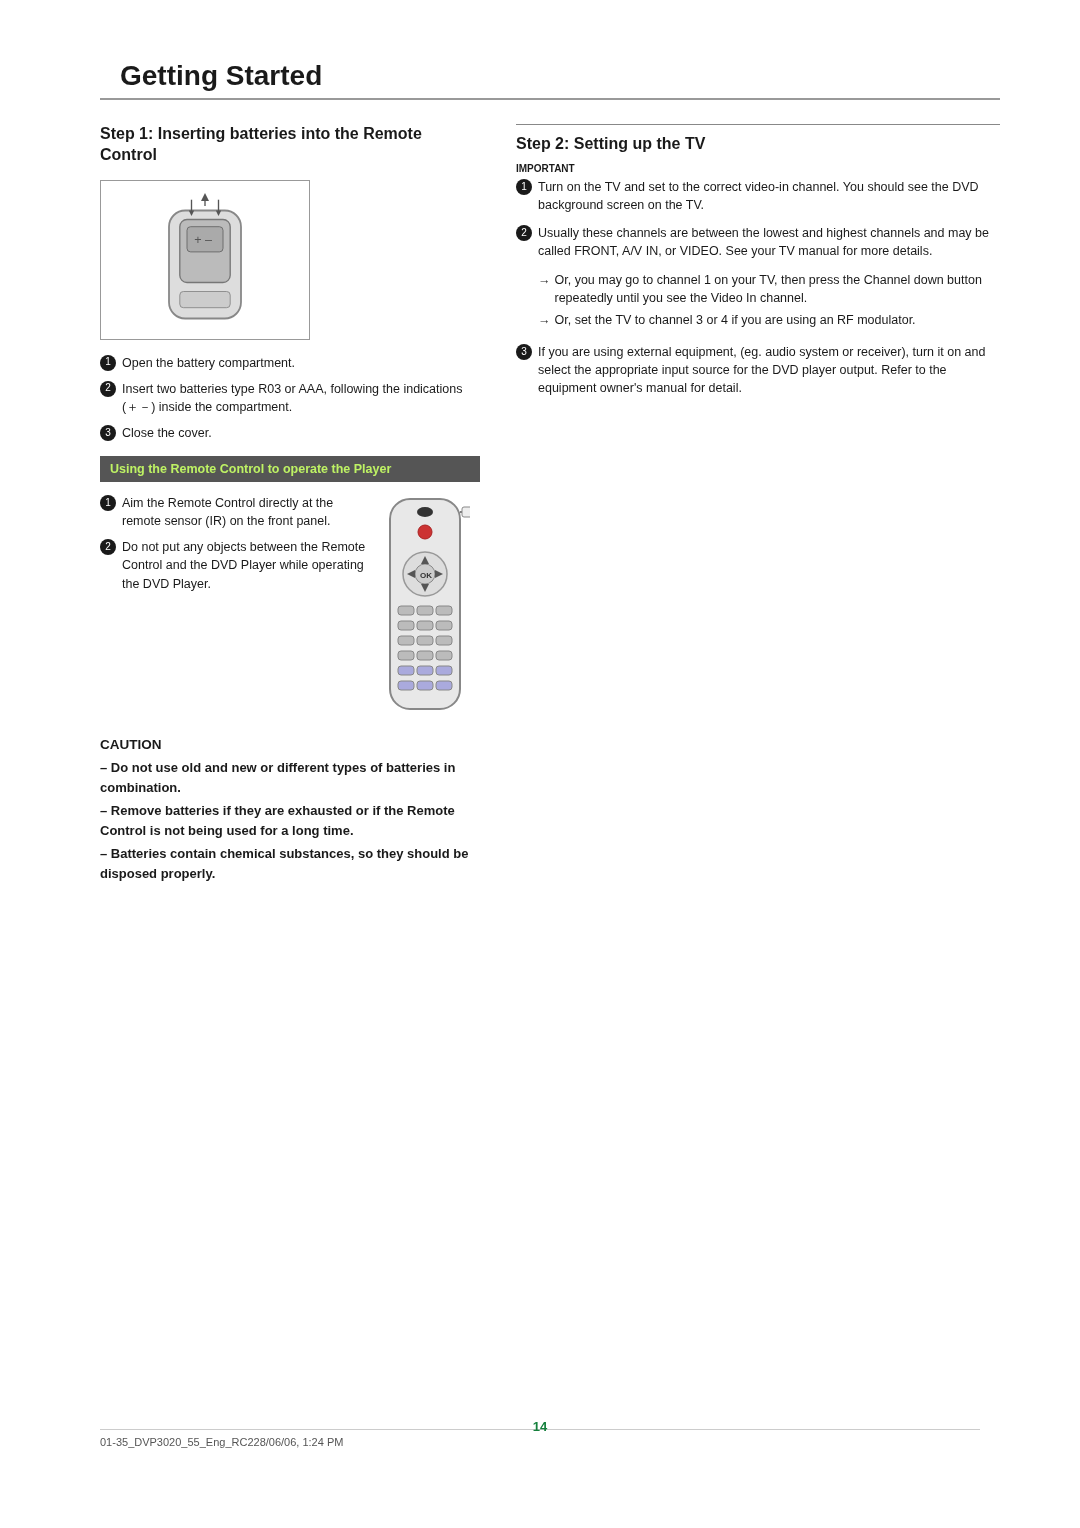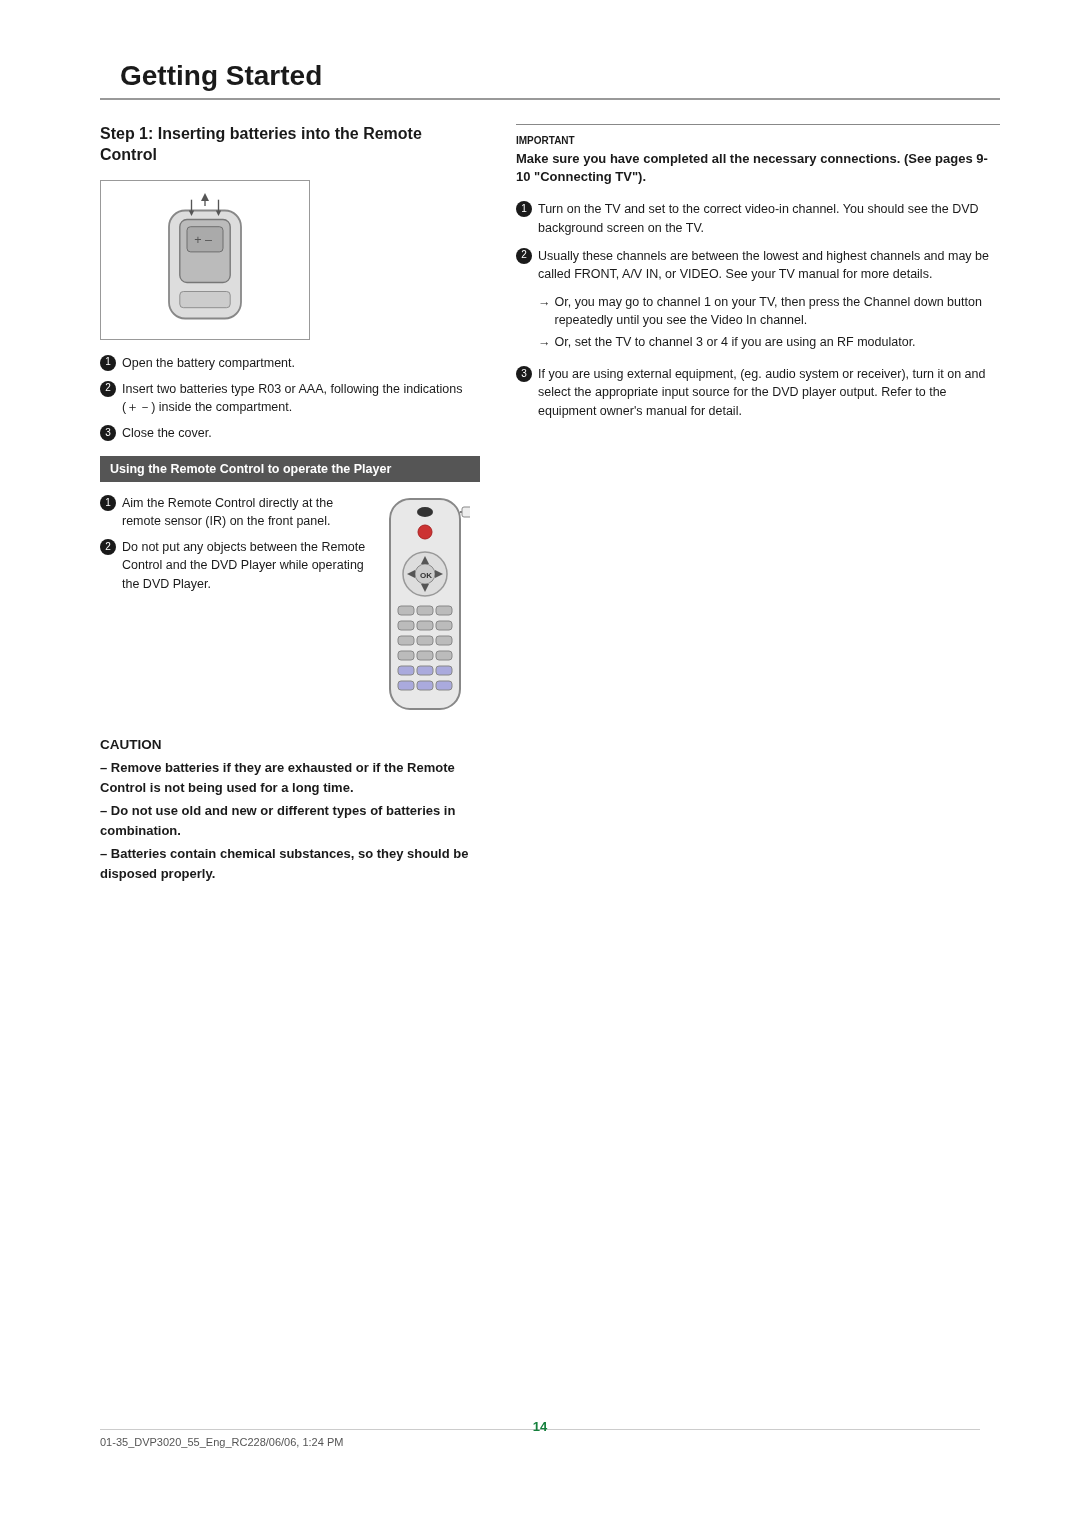--- a/index.html
+++ b/index.html
@@ -152,21 +152,21 @@
       display: flex;
       align-items: center;
       justify-content: center;
       flex-shrink: 0;
       margin-top: 1px;
     }
 
     
     .highlight-box {
       background: #555;
-      color: #ffffff;
+      color: #bef264;
       padding: 6px 10px;
       font-size: 12.5px;
       font-weight: bold;
       margin-bottom: 12px;
     }
 
     
     .aim-section {
       display: flex;
       gap: 12px;
@@ -431,37 +431,35 @@
 
             <line x1="85" y1="18" x2="80" y2="18" stroke="#555" stroke-width="1.5"></line>
             <rect x="82" y="13" width="18" height="10" rx="2" fill="#eee" stroke="#888" stroke-width="1"></rect>
           </svg>
         </div>
       </div>
 
       <div class="caution-section">
         <div class="caution-label">CAUTION</div>
         <div class="caution-text">
+          <p><strong>– Do not use old and new or different types of batteries in combination.</strong></p>
           <p><strong>– Remove batteries if they are exhausted or if the Remote Control is not being used for a long time.</strong></p>
-          <p><strong>– Do not use old and new or different types of batteries in combination.</strong></p>
           <p><strong>– Batteries contain chemical substances, so they should be disposed properly.</strong></p>
         </div>
       </div>
 
     </div>
 
     <div class="col-right">
 
       <hr>
 
+      <div class="step2-heading">Step 2:   Setting up the TV</div>
 
       <div class="important-label">IMPORTANT</div>
-      <div class="important-text">
-        <strong>Make sure you have completed all the necessary connections. (See pages 9-10 "Connecting TV").</strong>
-      </div>
 
       <ul class="right-num-list">
 
         <li>
           <span class="num-circle">1</span>
           <span>Turn on the TV and set to the correct video-in channel. You should see the DVD background screen on the TV.</span>
         </li>
 
         <li style="flex-direction: column;">
           <div style="display:flex; gap:6px;">

